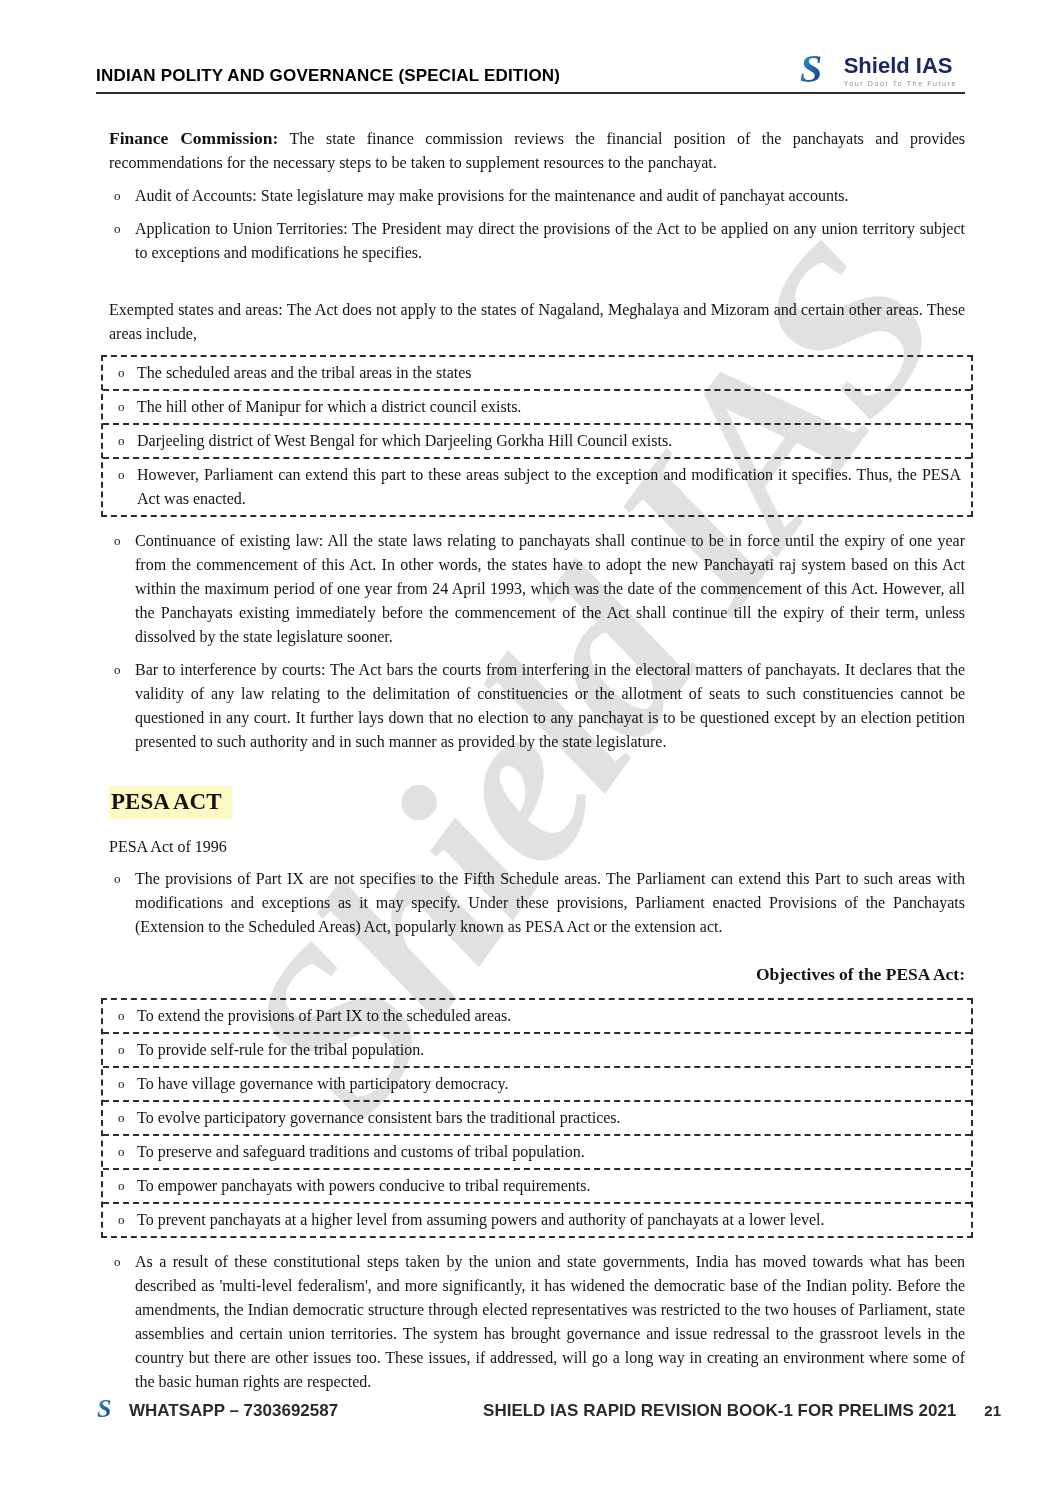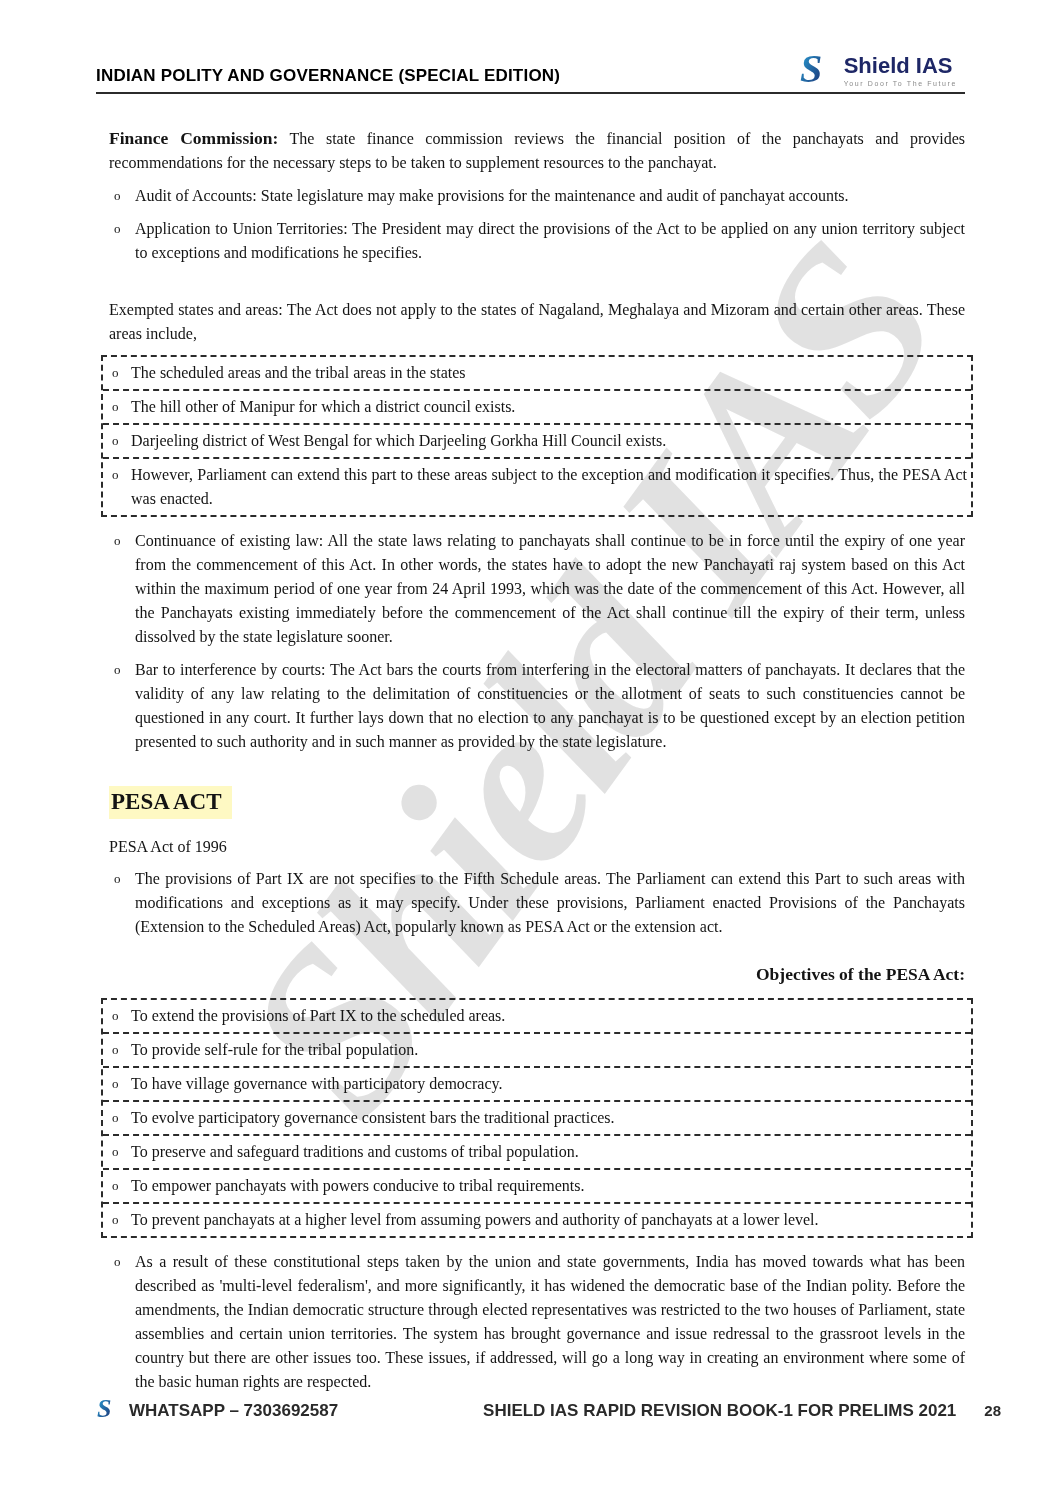--- a/index.html
+++ b/index.html
@@ -104,21 +104,21 @@
     line-height: 24px;
   }
   .bullet-text { flex: 1; text-align: justify; }
 
   .section-gap { height: 24px; }
 
   .dashed-box {
     border: 2px dashed #2b2b2b;
     margin: 2px -8px 12px -8px;
   }
-  .box-row { display: flex; padding: 4px 4px; }
+  .box-row { display: flex; padding: 4px 10px; }
   .box-row + .box-row { border-top: 2px dashed #2b2b2b; }
   .box-row::before {
     content: "o";
     flex: none;
     width: 24px;
     padding-left: 5px;
     box-sizing: border-box;
     font-size: 13px;
     line-height: 24px;
   }
@@ -283,16 +283,16 @@
               <stop offset="0" stop-color="#2aa7dd"></stop>
               <stop offset="1" stop-color="#1b2a6b"></stop>
             </linearGradient>
           </defs>
           <text x="1" y="23" font-size="26" font-style="italic" font-weight="bold" fill="url(#sg2)" font-family="Liberation Serif, serif">S</text>
         </svg>
       </span>
       <span>WHATSAPP – 7303692587</span>
     </div>
     <div class="footer-center">SHIELD IAS RAPID REVISION BOOK-1 FOR PRELIMS 2021</div>
-    <div class="footer-page">28</div>
+    <div class="footer-page">21</div>
   </div>
 
 </div>
 
 </body></html>

